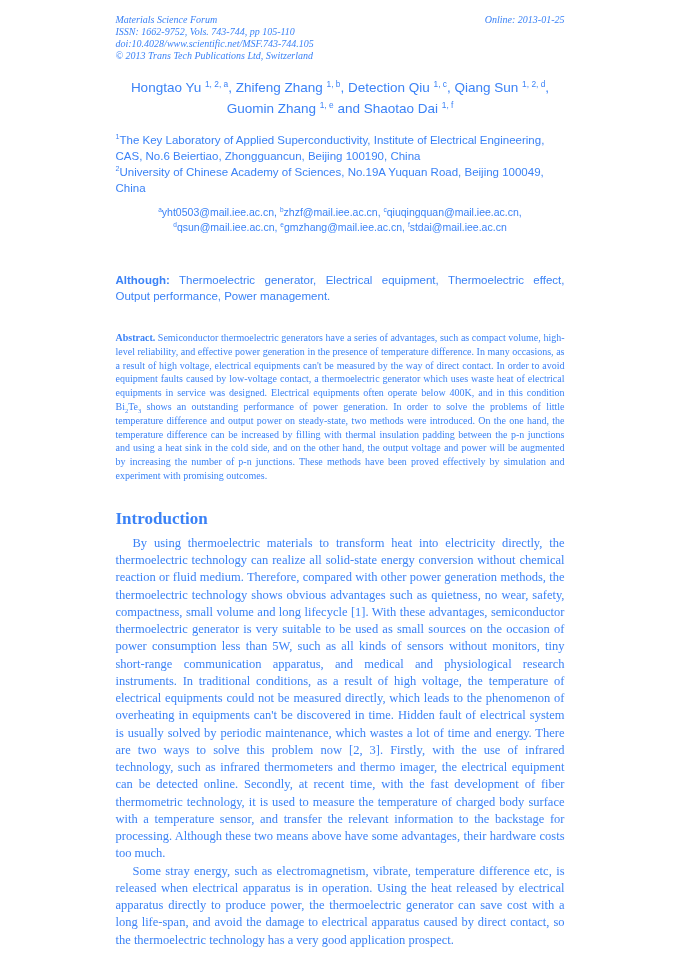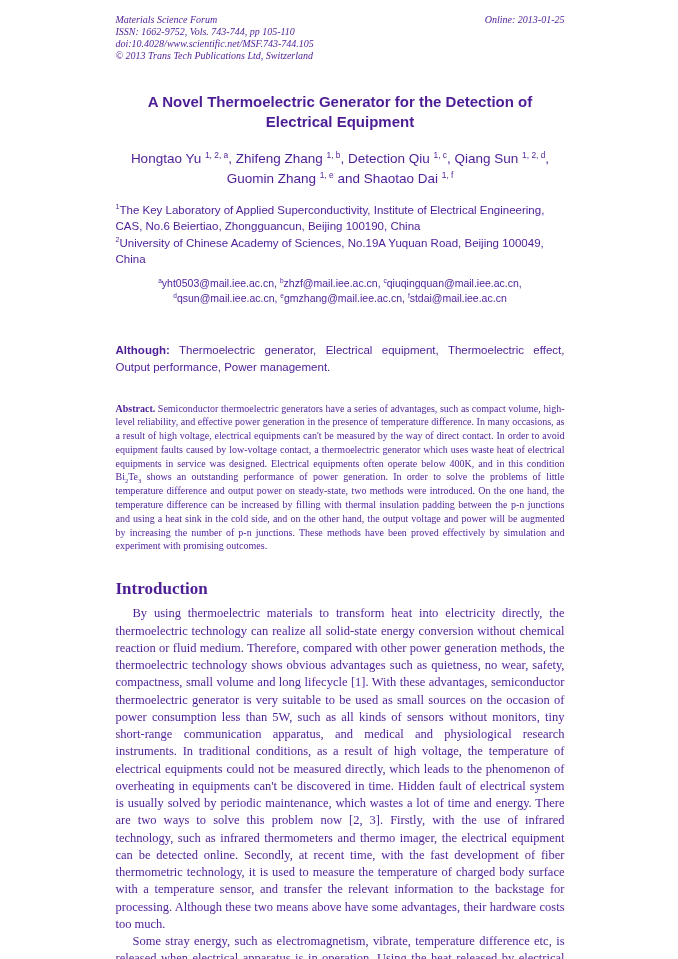--- a/index.html
+++ b/index.html
@@ -1,19 +1,19 @@
 <!DOCTYPE html>
 <html><head>
 <meta charset="utf-8">
 <style>
   html, body { margin: 0; padding: 0; background: #ffffff; }
   .page {
     width: 571px; height: 959px; margin: 0 auto; background: #ffffff;
     box-sizing: border-box; padding: 14px 60px 20px 62px;
-    font-family: "Liberation Serif", serif; color: #4c1d95;
+    font-family: "Liberation Serif", serif; color: #3b82f6;
     overflow: hidden;
   }
   .jheader { display: flex; justify-content: space-between; font-style: italic; font-size: 10px; line-height: 1.2; }
   .jheader .left div { white-space: nowrap; }
   .title {
     font-family: "Liberation Sans", sans-serif; font-weight: bold; font-size: 15px;
     line-height: 1.35; text-align: center; max-width: 540px; margin: 30px auto 0;
   }
   .authors {
     font-family: "Liberation Sans", sans-serif; font-size: 13.5px; line-height: 1.55;
@@ -46,21 +46,20 @@
   <div class="jheader">
     <div class="left">
       <div>Materials Science Forum</div>
       <div>ISSN: 1662-9752, Vols. 743-744, pp 105-110</div>
       <div>doi:10.4028/www.scientific.net/MSF.743-744.105</div>
       <div>© 2013 Trans Tech Publications Ltd, Switzerland</div>
     </div>
     <div class="right">Online: 2013-01-25</div>
   </div>
 
-  <div class="title">A Novel Thermoelectric Generator for the Detection of Electrical Equipment</div>
 
   <div class="authors"><span>Hongtao Yu </span><sup>1, 2, a</sup>, <span>Zhifeng Zhang </span><sup>1, b</sup>, <span>Detection Qiu </span><sup>1, c</sup>, <span>Qiang Sun </span><sup>1, 2, d</sup>, <span>Guomin Zhang </span><sup>1, e</sup> and <span>Shaotao Dai </span><sup>1, f</sup></div>
 
   <div class="affiliations">
       <div><sup>1</sup>The Key Laboratory of Applied Superconductivity, Institute of Electrical Engineering, CAS, No.6 Beiertiao, Zhongguancun, Beijing 100190, China</div>
       <div><sup>2</sup>University of Chinese Academy of Sciences, No.19A Yuquan Road, Beijing 100049, China</div>
     </div>
 
   <div class="emails"><sup>a</sup>yht0503@mail.iee.ac.cn, <sup>b</sup>zhzf@mail.iee.ac.cn, <sup>c</sup>qiuqingquan@mail.iee.ac.cn, <sup>d</sup>qsun@mail.iee.ac.cn, <sup>e</sup>gmzhang@mail.iee.ac.cn, <sup>f</sup>stdai@mail.iee.ac.cn</div>
 

